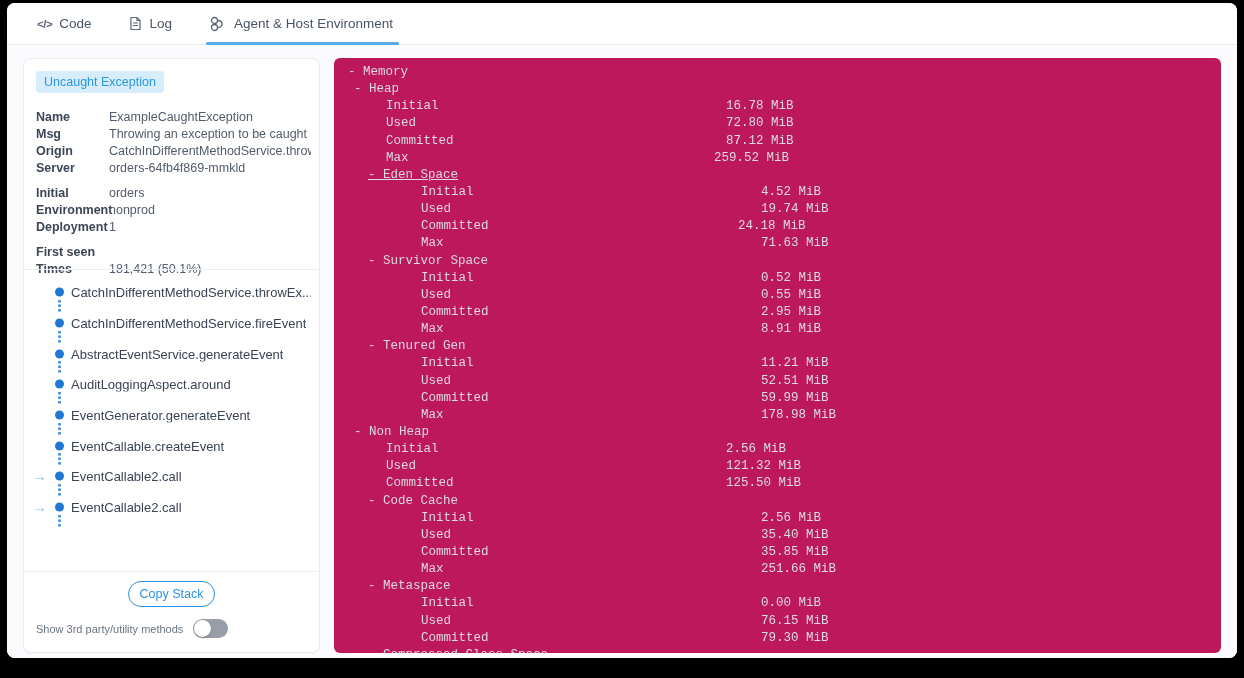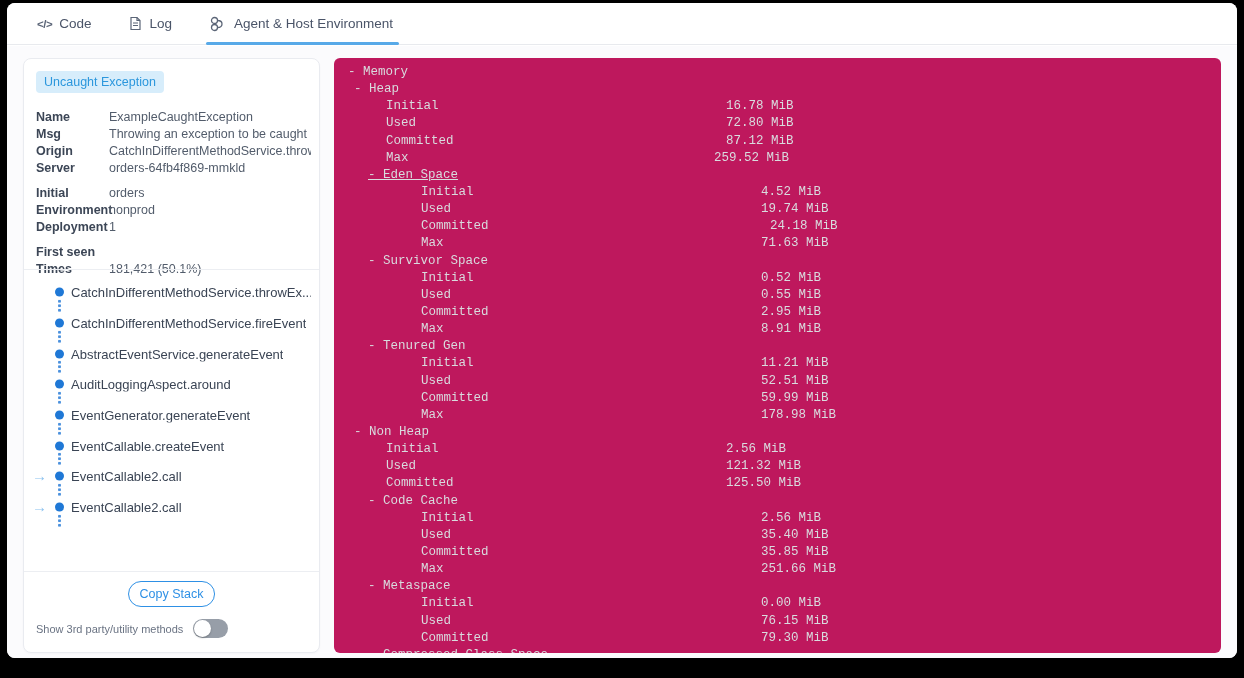--- a/index.html
+++ b/index.html
@@ -187,21 +187,21 @@
       <div class="mempanel" id="mem-panel">
           <div class="mrow"><span class="mlabel" style="padding-left: 2px;">- Memory</span></div>
           <div class="mrow"><span class="mlabel" style="padding-left: 8px;">- Heap</span></div>
           <div class="mrow"><span class="mlabel" style="padding-left: 40px;">Initial</span><span class="mvalue" style="left: 380px;">16.78 MiB</span></div>
           <div class="mrow"><span class="mlabel" style="padding-left: 40px;">Used</span><span class="mvalue" style="left: 380px;">72.80 MiB</span></div>
           <div class="mrow"><span class="mlabel" style="padding-left: 40px;">Committed</span><span class="mvalue" style="left: 380px;">87.12 MiB</span></div>
           <div class="mrow"><span class="mlabel" style="padding-left: 40px;">Max</span><span class="mvalue" style="left: 368px;">259.52 MiB</span></div>
           <div class="mrow"><span class="mlabel" style="padding-left: 22px; text-decoration: underline;">- Eden Space</span></div>
           <div class="mrow"><span class="mlabel" style="padding-left: 75px;">Initial</span><span class="mvalue" style="left: 415px;">4.52 MiB</span></div>
           <div class="mrow"><span class="mlabel" style="padding-left: 75px;">Used</span><span class="mvalue" style="left: 415px;">19.74 MiB</span></div>
-          <div class="mrow"><span class="mlabel" style="padding-left: 75px;">Committed</span><span class="mvalue" style="left: 424px;">24.18 MiB</span></div>
+          <div class="mrow"><span class="mlabel" style="padding-left: 75px;">Committed</span><span class="mvalue" style="left: 392px;">24.18 MiB</span></div>
           <div class="mrow"><span class="mlabel" style="padding-left: 75px;">Max</span><span class="mvalue" style="left: 415px;">71.63 MiB</span></div>
           <div class="mrow"><span class="mlabel" style="padding-left: 22px;">- Survivor Space</span></div>
           <div class="mrow"><span class="mlabel" style="padding-left: 75px;">Initial</span><span class="mvalue" style="left: 415px;">0.52 MiB</span></div>
           <div class="mrow"><span class="mlabel" style="padding-left: 75px;">Used</span><span class="mvalue" style="left: 415px;">0.55 MiB</span></div>
           <div class="mrow"><span class="mlabel" style="padding-left: 75px;">Committed</span><span class="mvalue" style="left: 415px;">2.95 MiB</span></div>
           <div class="mrow"><span class="mlabel" style="padding-left: 75px;">Max</span><span class="mvalue" style="left: 415px;">8.91 MiB</span></div>
           <div class="mrow"><span class="mlabel" style="padding-left: 22px;">- Tenured Gen</span></div>
           <div class="mrow"><span class="mlabel" style="padding-left: 75px;">Initial</span><span class="mvalue" style="left: 415px;">11.21 MiB</span></div>
           <div class="mrow"><span class="mlabel" style="padding-left: 75px;">Used</span><span class="mvalue" style="left: 415px;">52.51 MiB</span></div>
           <div class="mrow"><span class="mlabel" style="padding-left: 75px;">Committed</span><span class="mvalue" style="left: 415px;">59.99 MiB</span></div>

